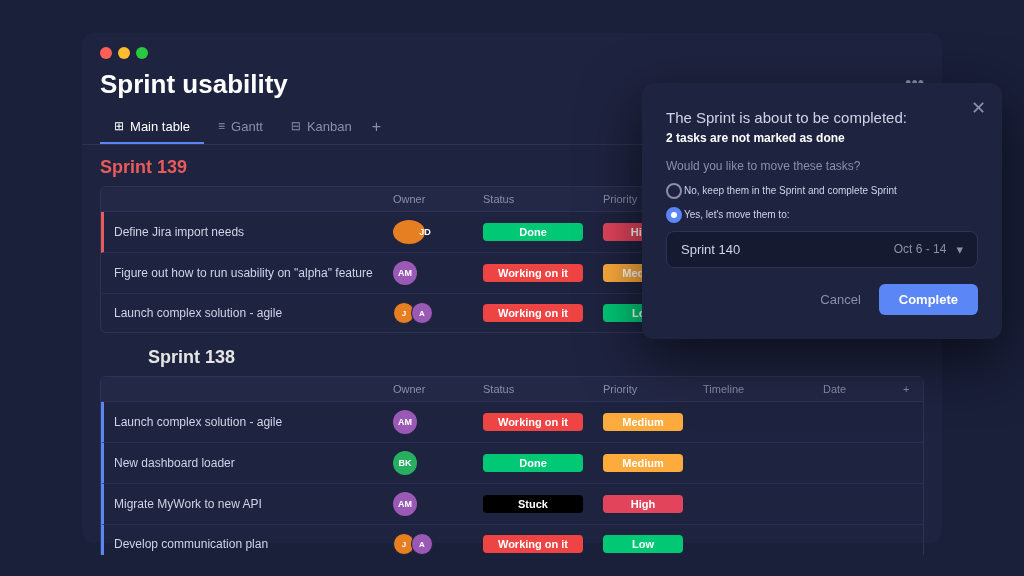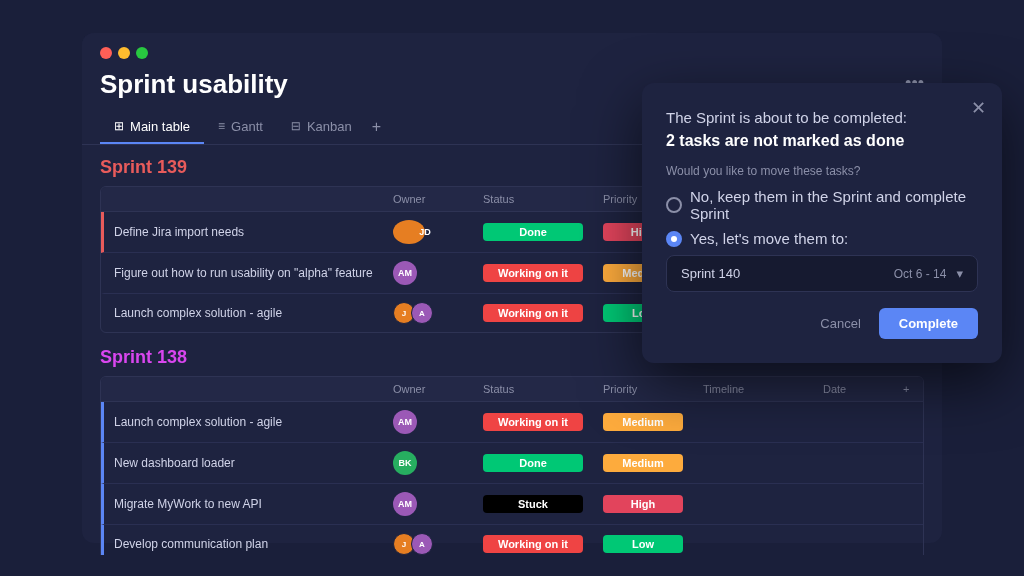--- a/index.html
+++ b/index.html
@@ -122,21 +122,21 @@
       align-items: center;
       margin-bottom: 8px;
       gap: 34px;
     }
     .sprint-title {
       font-size: 18px;
       font-weight: 700;
       margin-right: auto;
     }
     .sprint-139-title { color: #e85b5b; }
-    .sprint-138-title { color: #d946ef; }
+    .sprint-138-title { color: #e5e5e5; margin-left: 48px; }
     .sprint-meta {
       display: flex;
       align-items: center;
       gap: 8px;
       font-size: 11px;
       color: #8b8fa8;
     }
     .sprint-date {
       display: flex;
       align-items: center;
@@ -267,36 +267,36 @@
     }
     .modal-title {
       font-size: 15px;
       color: #d0d3e8;
       margin-bottom: 4px;
       font-weight: 400;
       line-height: 1.4;
     }
     .modal-title strong {
       display: block;
-      font-size: 16px;
+      font-size: 12px;
       font-weight: 700;
       color: #ffffff;
       margin-top: 2px;
     }
     .modal-subtitle {
       font-size: 12px;
       color: #8b8fa8;
       margin: 12px 0 10px;
     }
     .modal-option {
       display: flex;
       align-items: center;
-      gap: 8px;
+      gap: 2px;
       margin-bottom: 8px;
-      font-size: 15px;
+      font-size: 10px;
       color: #d0d3e8;
       cursor: pointer;
     }
     .radio-circle {
       width: 16px;
       height: 16px;
       border-radius: 50%;
       border: 2px solid #8b8fa8;
       flex-shrink: 0;
       display: flex;

